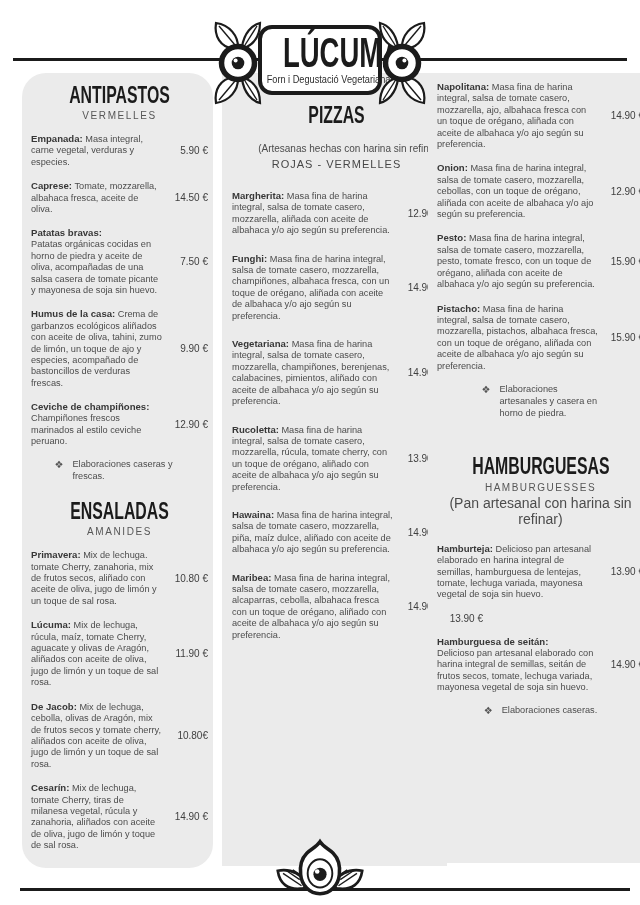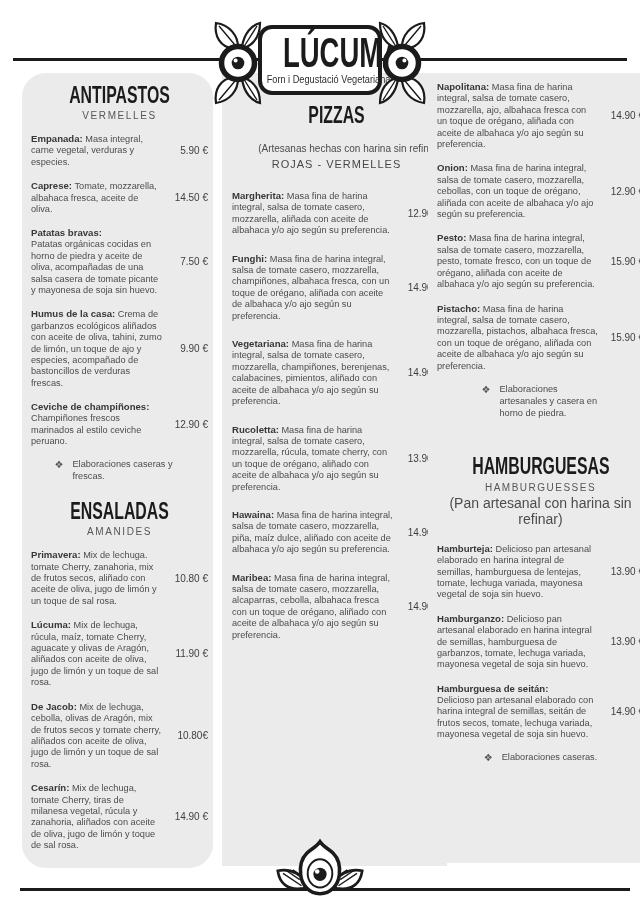--- a/index.html
+++ b/index.html
@@ -209,21 +209,20 @@
 
     <h2 class="sec-title mt-big">HAMBURGUESAS</h2>
     <div class="ham-sub">HAMBURGUESSES</div>
     <div class="ham-paren">(Pan artesanal con harina sin refinar)</div>
 
     <div class="item">
       <div class="txt"><span class="nm">Hamburteja:</span> <span>Delicioso pan artesanal elaborado en harina integral de semillas, hamburguesa de lentejas, tomate, lechuga variada, mayonesa vegetal de soja sin huevo.</span></div>
       <div class="price">13.90 €</div>
     </div>
     <div class="item">
-      <div class="txt"><span class="nm">Hamburganzo:</span> <span>Delicioso pan artesanal elaborado en harina integral de semillas, hamburguesa de garbanzos, tomate, lechuga variada, mayonesa vegetal de soja sin huevo.</span></div>
       <div class="price">13.90 €</div>
     </div>
     <div class="item">
       <div class="txt"><span class="nm block">Hamburguesa de seitán:</span><span>Delicioso pan artesanal elaborado con harina integral de semillas, seitán de frutos secos, tomate, lechuga variada, mayonesa vegetal de soja sin huevo.</span></div>
       <div class="price">14.90 €</div>
     </div>
 
     <div class="note narrow">
       <span class="b">❖</span>
       <span class="t">Elaboraciones caseras.</span>

